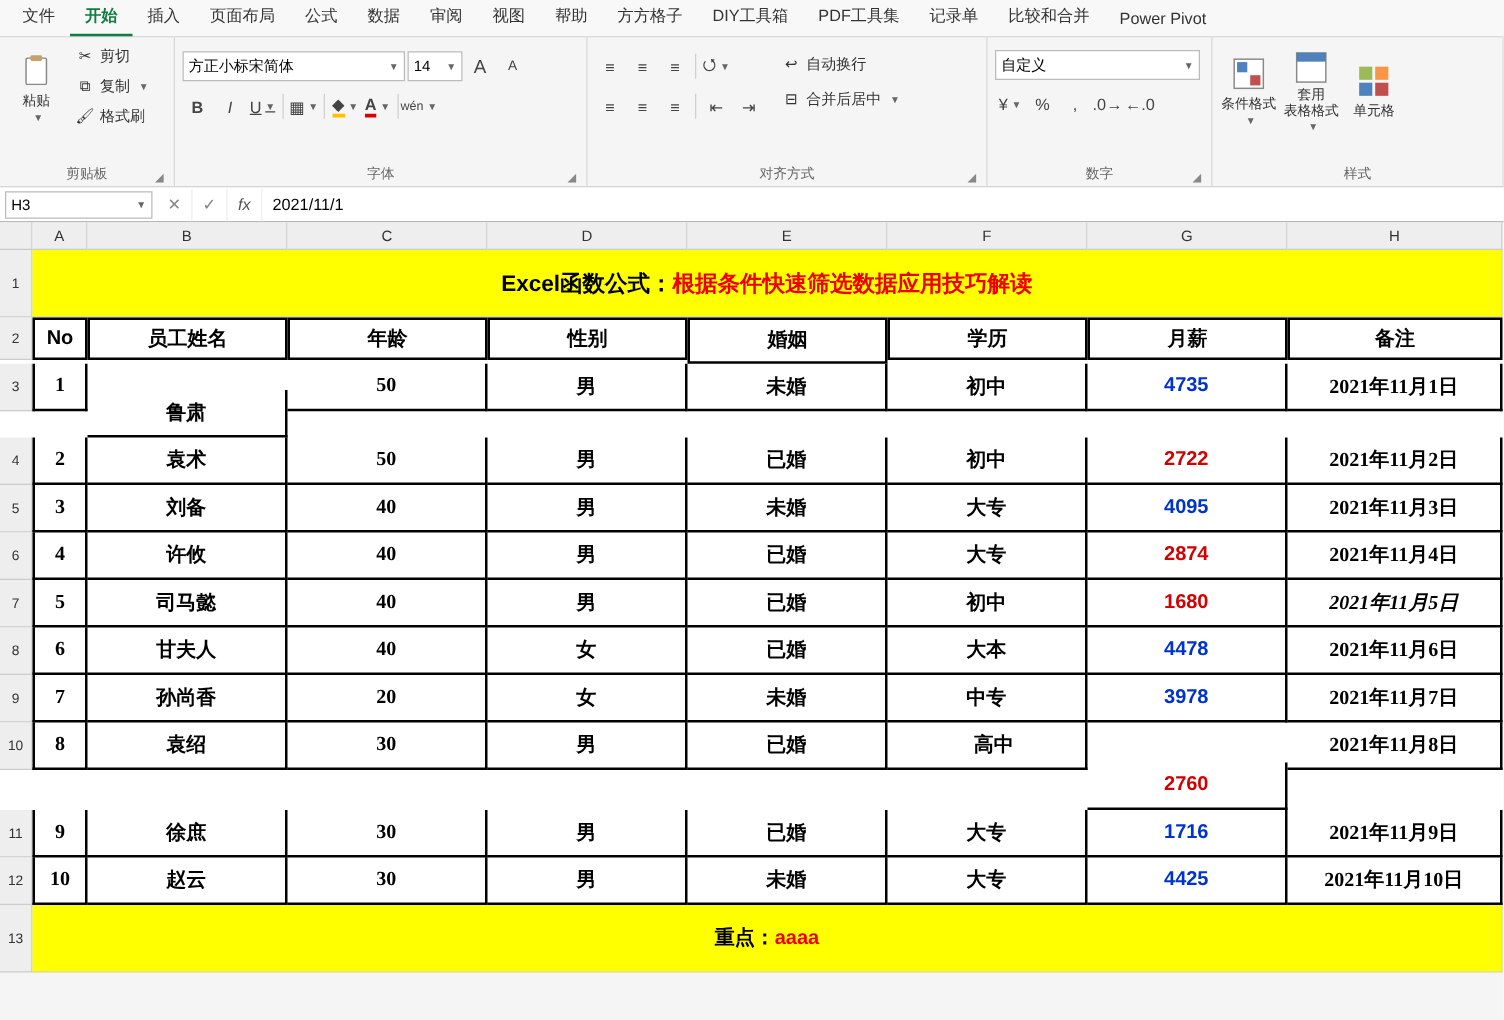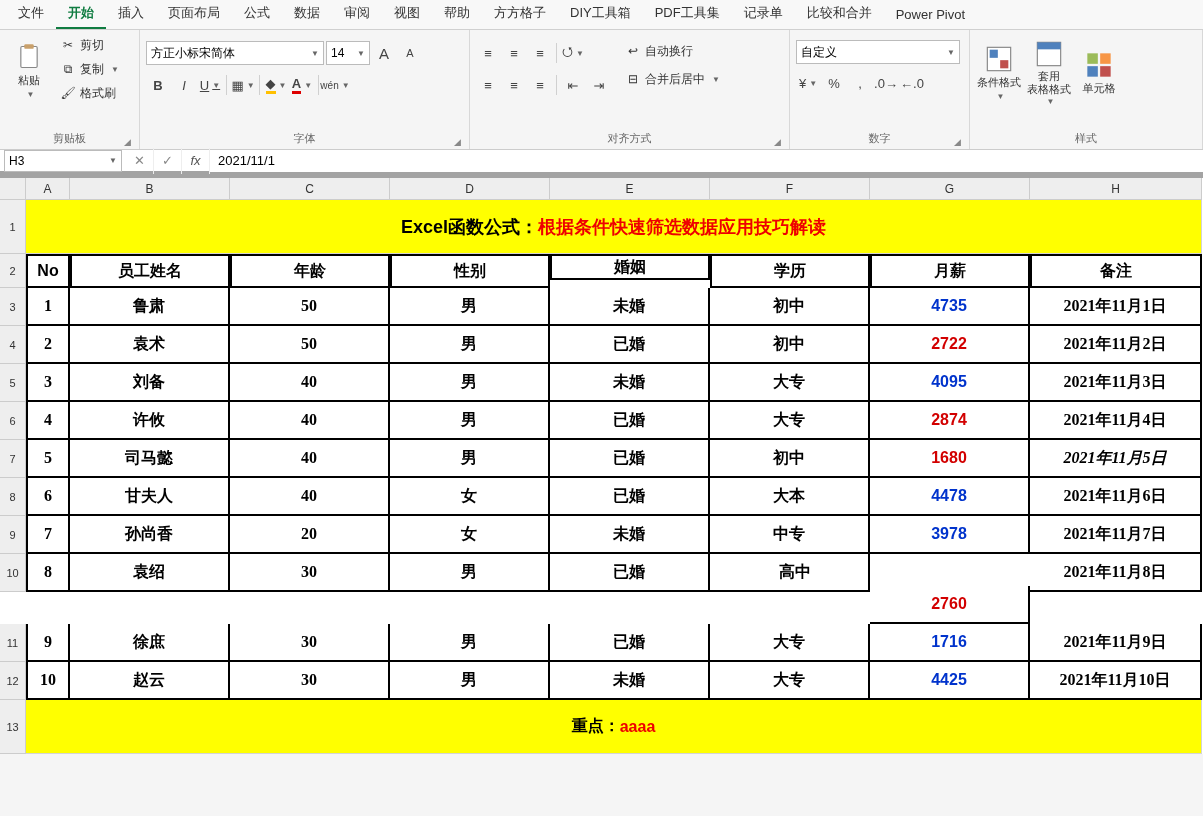--- a/index.html
+++ b/index.html
@@ -21,21 +21,21 @@
 .bigbtn svg,.bigbtn .ic{width:28px;height:28px}
 .smbtn{display:flex;align-items:center;gap:4px;font-size:12px;color:#333;height:22px;padding:0 4px;cursor:pointer}
 .smbtn .ic{width:16px;height:16px;display:inline-flex;align-items:center;justify-content:center}
 .row{display:flex;align-items:center;gap:2px;height:26px}
 .iconbtn{width:24px;height:24px;display:flex;align-items:center;justify-content:center;font-size:13px;color:#444;cursor:pointer;border:1px solid transparent}
 .fontbox{border:1px solid #bbb;background:#fff;height:24px;font-size:12px;padding:0 4px;display:flex;align-items:center;justify-content:space-between;cursor:pointer}
 .dd{font-size:8px;color:#666;margin-left:3px}
 .sep{width:1px;height:20px;background:#d0d0d0;margin:0 2px}
 
 
-.fbar{display:flex;align-items:center;height:28px;background:#fff;border-bottom:7px solid #a3a3a3}
+.fbar{display:flex;align-items:center;height:28px;background:#fff;border-bottom:1px solid #a3a3a3}
 .namebox{width:118px;height:22px;border:1px solid #bbb;margin:0 4px;display:flex;align-items:center;justify-content:space-between;padding:0 4px;font-size:12px;background:#fff}
 .fbar .fxbtn{width:28px;height:26px;display:flex;align-items:center;justify-content:center;color:#888;font-size:13px;cursor:pointer;border-right:1px solid #eee}
 .fbar .fxbtn.fx{font-style:italic;color:#555}
 .formula-input{flex:1;height:22px;border:none;outline:none;padding:0 8px;font-size:13px}
 
 
 .grid{position:relative;background:#fff}
 .colhdrs{display:flex;height:22px}
 .corner{width:26px;height:22px;background:#eee;border-right:1px solid #ccc;border-bottom:1px solid #ccc}
 .colhdr{height:22px;background:#eee;border-right:1px solid #ccc;border-bottom:1px solid #ccc;display:flex;align-items:center;justify-content:center;font-size:12px;color:#333}
@@ -312,29 +312,29 @@
           <span class="black">Excel函数公式：</span>
           <span class="red">根据条件快速筛选数据应用技巧解读</span>
         </div>
       </div>
       <div class="rowline">
         <div class="rowhdr" style="height: 34px;">2</div>
         <div class="cell hdrcell tbord tleft ttop cA" style="height: 34px;">No</div>
         <div class="cell hdrcell tbord ttop cB" style="height: 34px;">员工姓名</div>
         <div class="cell hdrcell tbord ttop cC" style="height: 34px;">年龄</div>
         <div class="cell hdrcell tbord ttop cD" style="height: 34px;">性别</div>
-        <div class="cell hdrcell tbord ttop cE" style="height: 26px;">婚姻</div>
+        <div class="cell hdrcell tbord ttop cE" style="height: 37px;">婚姻</div>
         <div class="cell hdrcell tbord ttop cF" style="height: 34px;">学历</div>
         <div class="cell hdrcell tbord ttop cG" style="height: 34px;">月薪</div>
         <div class="cell hdrcell tbord ttop cH" style="height: 34px;">备注</div>
       </div>
       <div class="rowline">
         <div class="rowhdr" style="height: 38px;">3</div>
         <div class="cell datacell tbord tleft cA" style="height: 38px;">1</div>
-        <div class="cell datacell tbord cB" style="height: 38px;">鲁肃</div>
+        <div class="cell datacell tbord cB" style="height: 38px; margin-top: 21px;">鲁肃</div>
         <div class="cell datacell tbord cC" style="height: 38px;">50</div>
         <div class="cell datacell tbord cD" style="height: 38px;">男</div>
         <div class="cell datacell tbord cE" style="height: 38px;">未婚</div>
         <div class="cell datacell tbord cF" style="height: 38px;">初中</div>
         <div class="cell datacell tbord cG" style="height: 38px;">
           <span class="salary-blue">4735</span>
         </div>
         <div class="cell datacell tbord cH" style="height: 38px;">2021年11月1日</div>
       </div>
       <div class="rowline">

